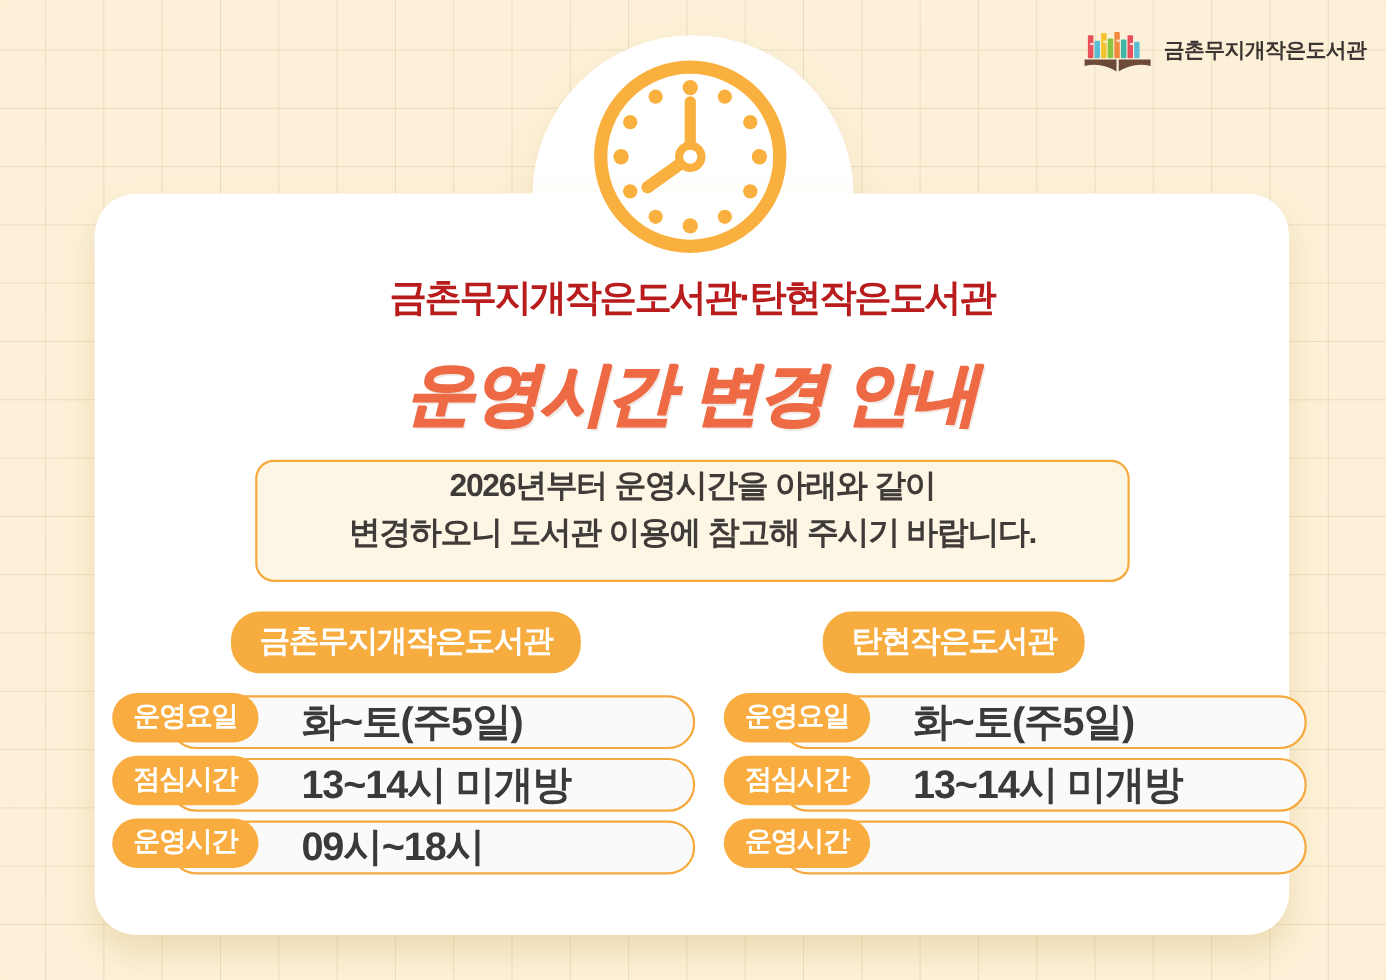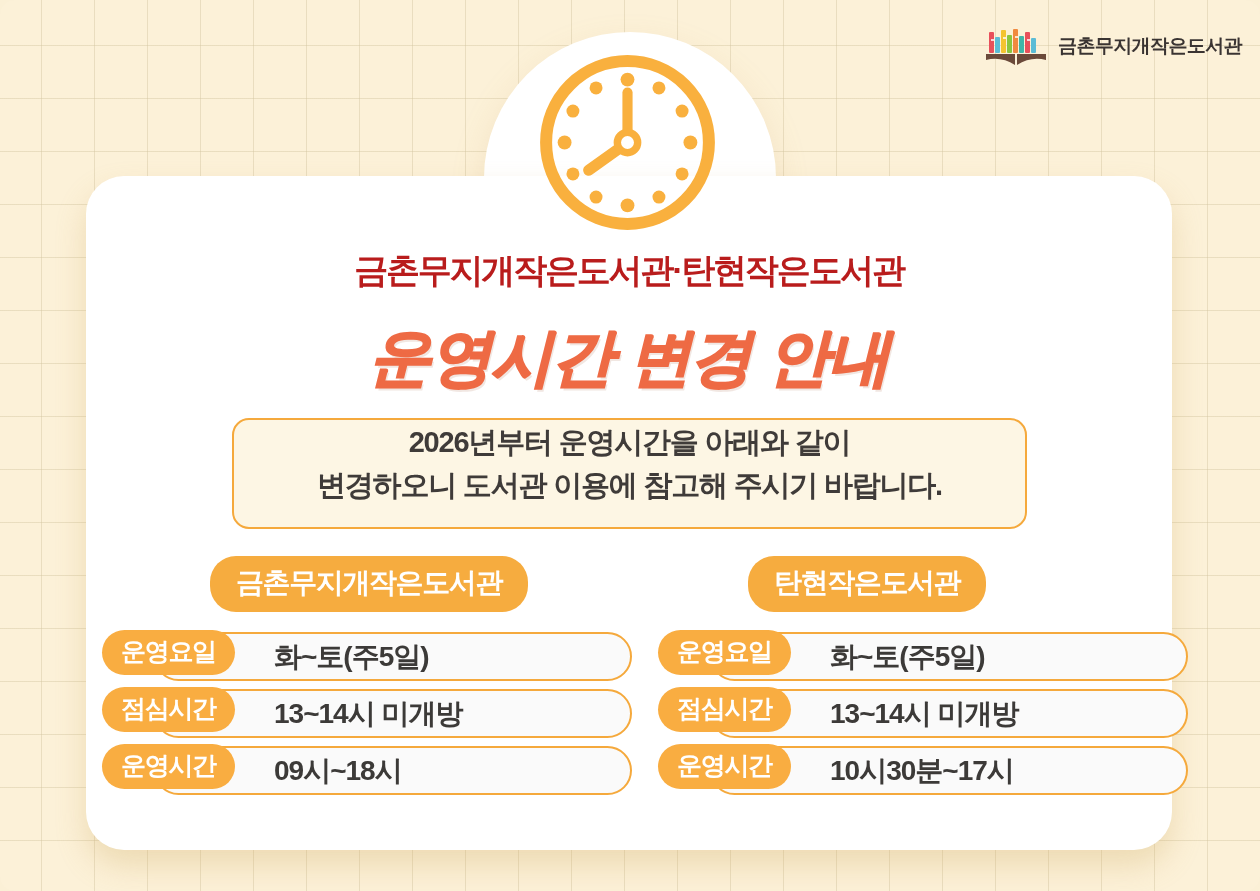--- a/index.html
+++ b/index.html
@@ -203,21 +203,21 @@
     line-height: 1;
   }
   .row-value {
     position: absolute;
     left: 172px;
     top: 0;
     height: 49px;
     display: flex;
     align-items: center;
     z-index: 2;
-    font-size: 28px;
+    font-size: 36px;
     font-weight: 600;
     color: #3c3a38;
     letter-spacing: -1px;
     white-space: nowrap;
   }
 </style>
 </head>
 <body>
 
 <div id="poster">
@@ -307,20 +307,19 @@
             <div class="row-value">화~토(주5일)</div>
           </div>
           <div class="row">
             <div class="row-capsule"></div>
             <div class="row-badge">점심시간</div>
             <div class="row-value">13~14시 미개방</div>
           </div>
           <div class="row">
             <div class="row-capsule"></div>
             <div class="row-badge">운영시간</div>
-            <div class="row-value">10시30분~17시</div>
           </div>
         </div>
       </div>
 
     </div>
   </div>
 </div>
 
 </body></html>

